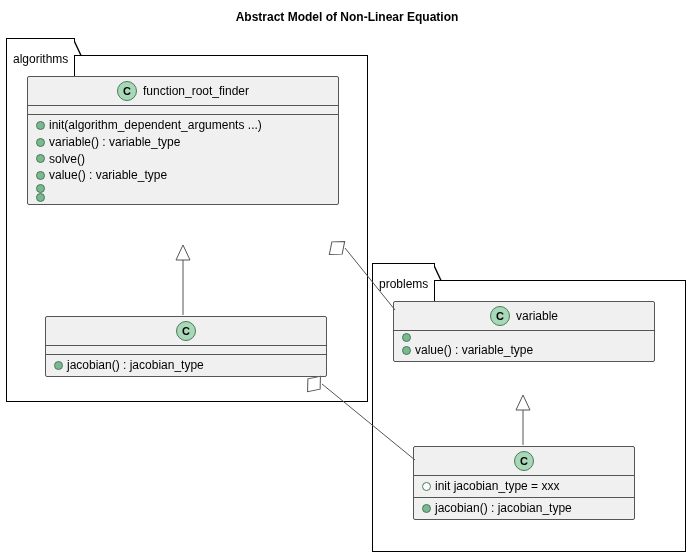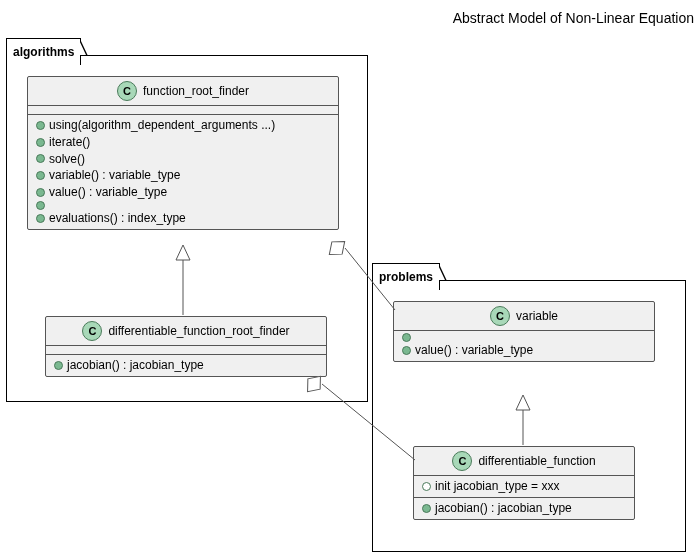--- a/index.html
+++ b/index.html
@@ -6,38 +6,38 @@
     font-family: sans-serif;
     margin: 0;
     padding: 0;
     width: 694px;
     height: 560px;
     position: relative;
     background: #fff;
     font-size: 12px;
   }
   .title {
-    font-weight: normal;
-    font-size: 14px;
-    text-align: right;
+    font-weight: bold;
+    font-size: 12px;
+    text-align: center;
     padding-top: 10px;
   }
   .package {
     position: absolute;
     border: 1px solid #000;
     background: #fff;
   }
   .package-label {
     position: absolute;
     top: -18px;
     left: -1px;
     border: 1px solid #000;
     border-bottom: none;
-    padding: 6px 6px;
-    font-weight: bold;
+    padding: 13px 6px;
+    font-weight: normal;
     background: #fff;
   }
   .package-label::after {
     content: "";
     position: absolute;
     right: -8px;
     top: 0;
     width: 0;
     height: 0;
     border-top: 17px solid transparent;
@@ -133,53 +133,47 @@
   <div class="class-box" style="left:20px; top:20px; width:310px;">
     <div class="class-header">
       <span class="class-badge">C</span>
       <span>function_root_finder</span>
     </div>
     <div class="class-body">
       <div class="class-section" style="height:4px;"></div>
       <div class="class-section">
         <div class="member">
             <span class="vis-dot filled"></span>
-            <span>using(algorithm_dependent_arguments ...)</span>
-          </div>
-        <div class="member">
-            <span class="vis-dot filled"></span>
-            <span>iterate()</span>
+            <span>init(algorithm_dependent_arguments ...)</span>
+          </div>
+        <div class="member">
+            <span class="vis-dot filled"></span>
+            <span>variable() : variable_type</span>
           </div>
         <div class="member">
             <span class="vis-dot filled"></span>
             <span>solve()</span>
           </div>
         <div class="member">
             <span class="vis-dot filled"></span>
-            <span>variable() : variable_type</span>
-          </div>
-        <div class="member">
-            <span class="vis-dot filled"></span>
             <span>value() : variable_type</span>
           </div>
         <div class="member">
             <span class="vis-dot filled"></span>
           </div>
         <div class="member">
             <span class="vis-dot filled"></span>
-            <span>evaluations() : index_type</span>
           </div>
       </div>
     </div>
   </div>
 
   <div class="class-box" style="left:38px; top:260px; width:280px;">
     <div class="class-header">
       <span class="class-badge">C</span>
-      <span>differentiable_function_root_finder</span>
     </div>
     <div class="class-body">
       <div class="class-section" style="height:4px;"></div>
       <div class="class-section">
         <div class="member">
             <span class="vis-dot filled"></span>
             <span>jacobian() : jacobian_type</span>
           </div>
       </div>
     </div>
@@ -203,21 +197,20 @@
             <span class="vis-dot filled"></span>
             <span>value() : variable_type</span>
           </div>
       </div>
     </div>
   </div>
 
   <div class="class-box" style="left:40px; top:165px; width:220px;">
     <div class="class-header">
       <span class="class-badge">C</span>
-      <span>differentiable_function</span>
     </div>
     <div class="class-body">
       <div class="class-section">
         <div class="member">
             <span class="vis-dot hollow"></span>
             <span>init jacobian_type = xxx</span>
           </div>
       </div>
       <div class="class-section">
         <div class="member">

